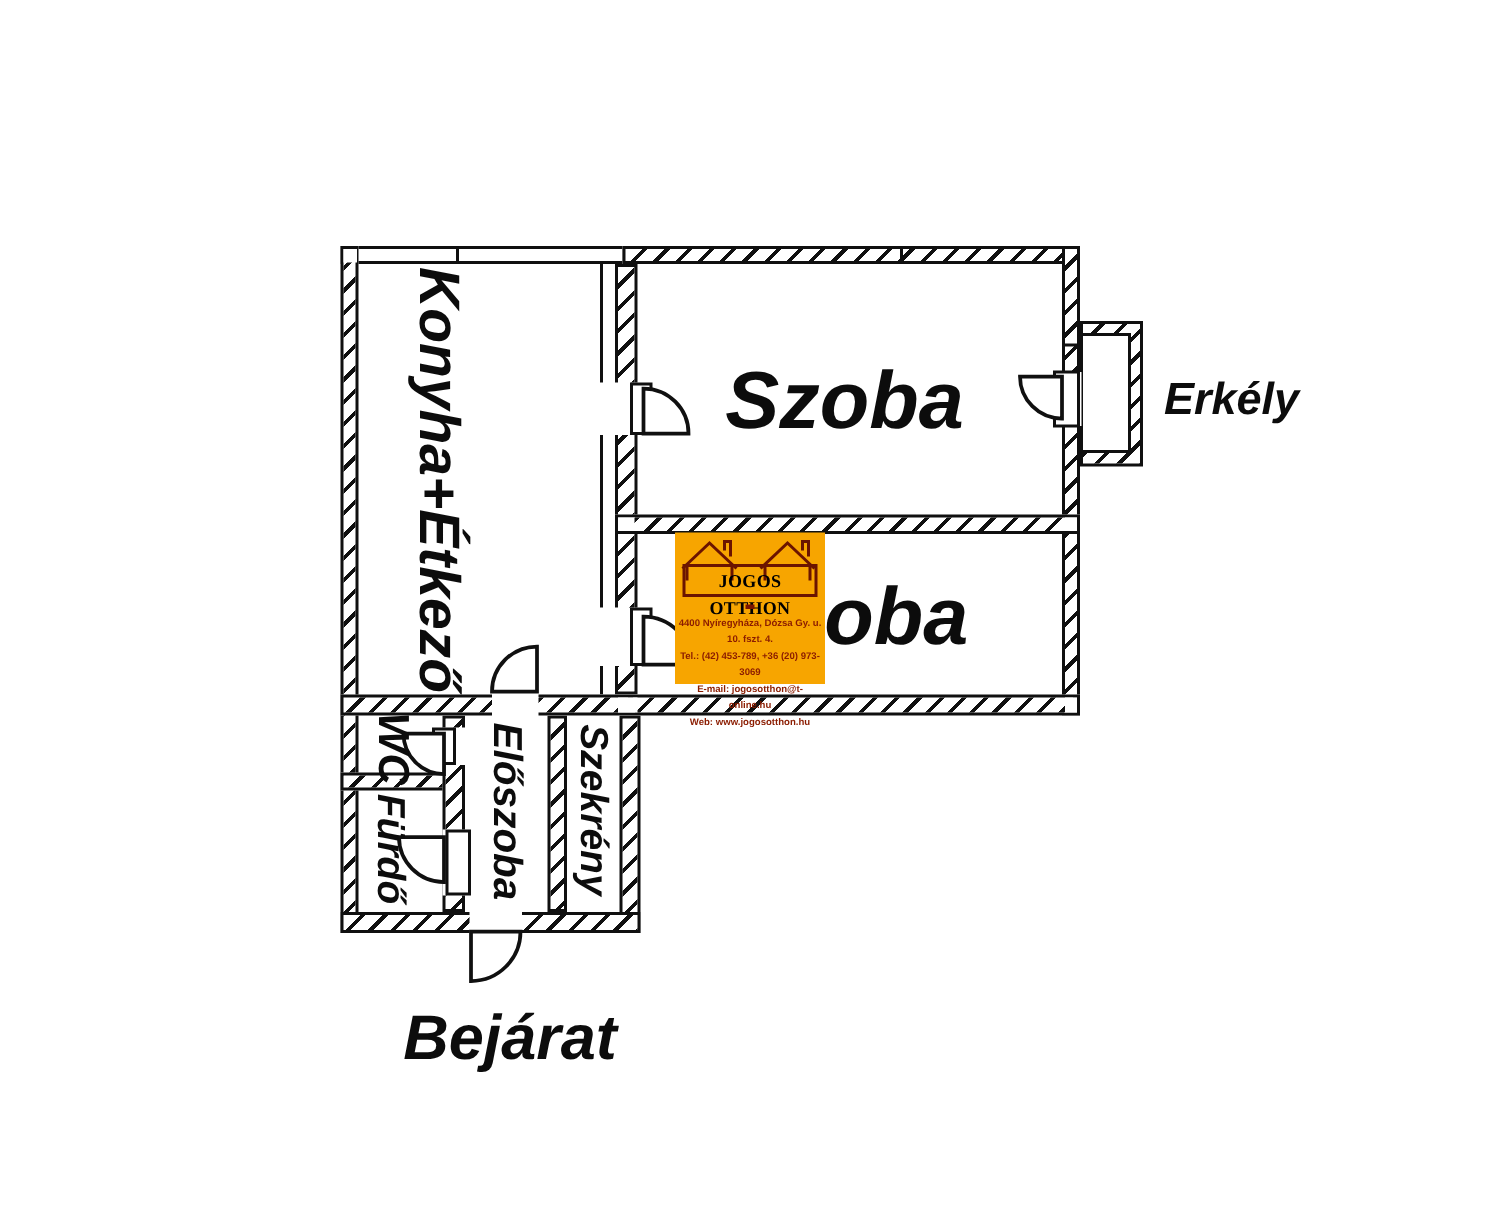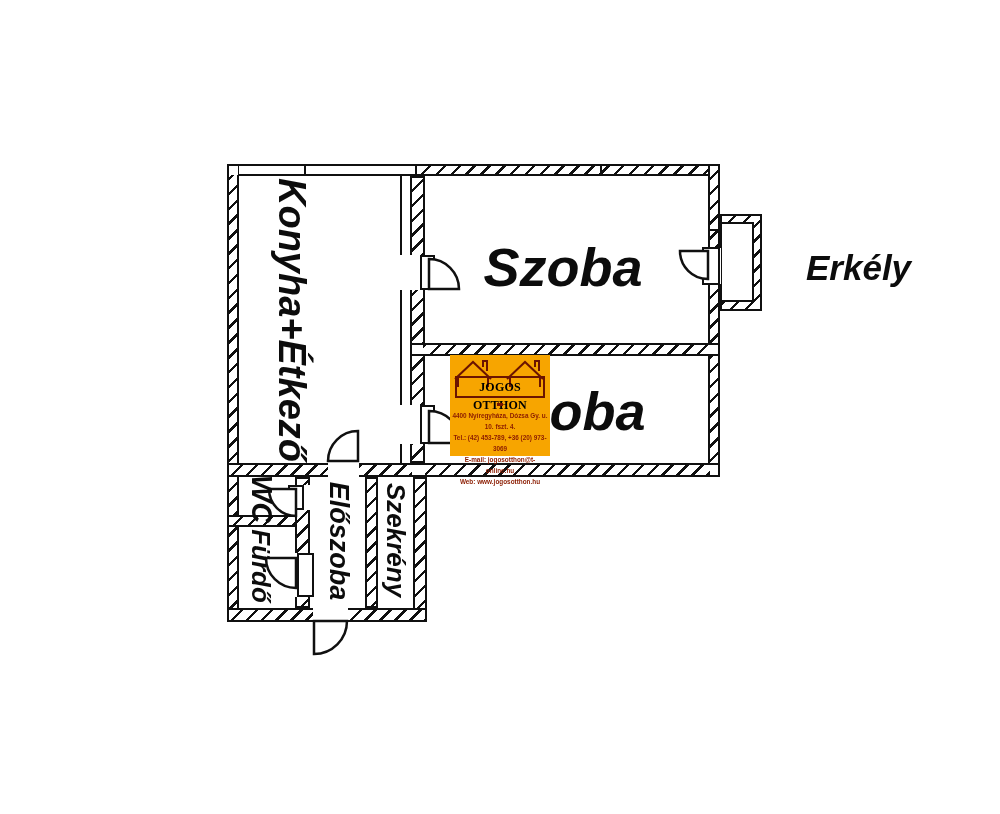--- a/index.html
+++ b/index.html
@@ -93,25 +93,26 @@
       <path d="M358,461 L358,431 A30,30 0 0 0 328,461 Z"></path>
       <path d="M296,489 L269,489 A27,27 0 0 0 296,516 Z"></path>
       <path d="M296,558 L266,558 A30,30 0 0 0 296,588 Z"></path>
       <path d="M314,621 L347,621 A33,33 0 0 1 314,654 Z"></path>
     </g>
   </svg>
 
   <div class="room-label vlabel" style="left:292px;top:320px;font-size:38px;">Konyha+Étkező</div>
   <div class="room-label" style="left:563px;top:267px;font-size:54px;">Szoba</div>
   <div class="room-label" style="left:566px;top:411px;font-size:54px;">Szoba</div>
-  <div class="room-label left-anchor" style="left:806px;top:267px;font-size:35px;">Erkély</div>
+  <div class="room-label left-anchor" style="left:776px;top:267px;font-size:30px;">Erkély</div>
   <div class="room-label vlabel" style="left:261px;top:499px;font-size:29px;">WC</div>
   <div class="room-label vlabel" style="left:261px;top:566px;font-size:26px;">Fürdő</div>
   <div class="room-label vlabel" style="left:338px;top:541px;font-size:27px;">Előszoba</div>
   <div class="room-label vlabel" style="left:396px;top:540px;font-size:26px;">Szekrény</div>
+  <div class="room-label" style="left:340px;top:692px;font-size:42px;">Bejárat</div>
 
   <div class="wm">
     <svg width="100" height="56" viewBox="0 0 100 56">
       <g fill="none" stroke="#6B1400" stroke-width="2">
         <path d="M5,24 L23,7 L41,24"></path>
         <path d="M8,21 L8,32"></path>
           <path d="M38,21 L38,32"></path>
         <path d="M33,12 L33,6 L37,6 L37,16"></path>
         <path d="M57,24 L75,7 L93,24"></path>
         <path d="M60,21 L60,32"></path>

